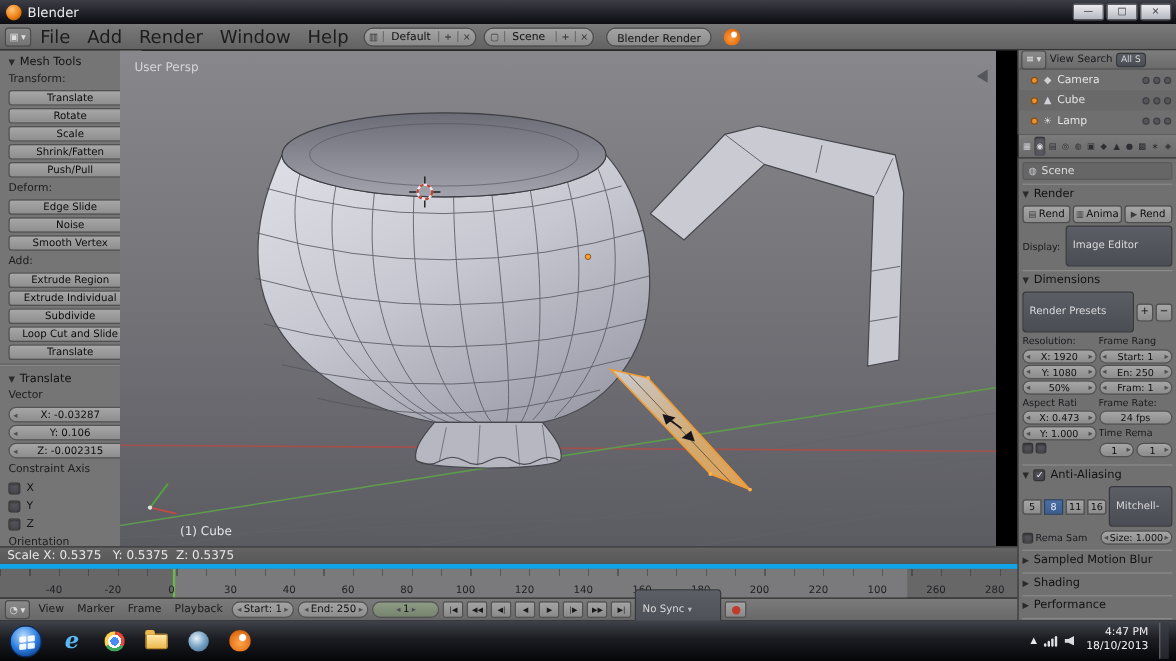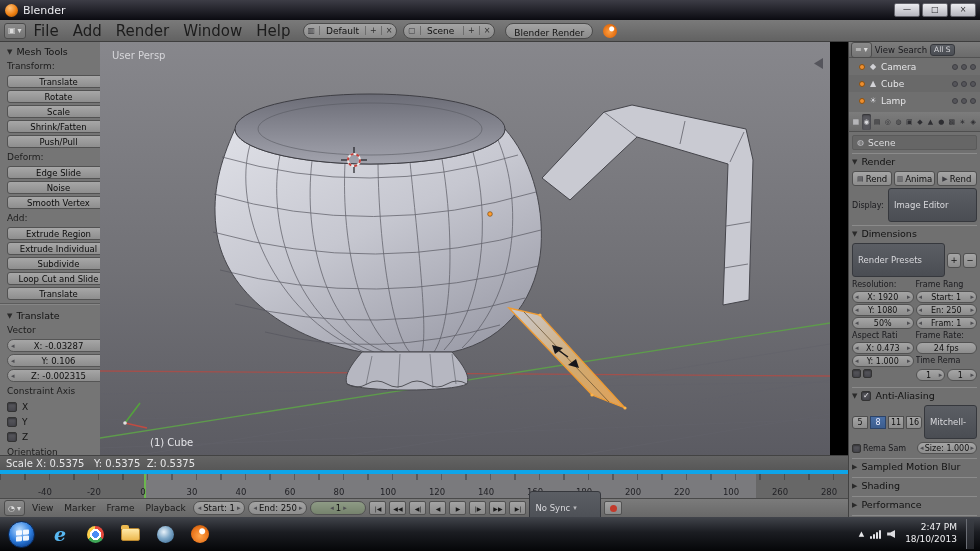--- a/index.html
+++ b/index.html
@@ -639,18 +639,18 @@
   <span class="tray">
     <span class="tray-arrow">▲</span>
     <span class="net-icon">
         <i style="height:3px"></i>
         <i style="height:5px"></i>
         <i style="height:7px"></i>
         <i style="height:9px"></i>
       </span>
     <span class="vol-icon"></span>
     <span class="clock">
-      <span>2:47 PM</span>
+      <span>4:47 PM</span>
       <span>18/10/2013</span>
     </span>
     <span class="show-desktop"></span>
   </span>
 </div>
 
 </body></html>

